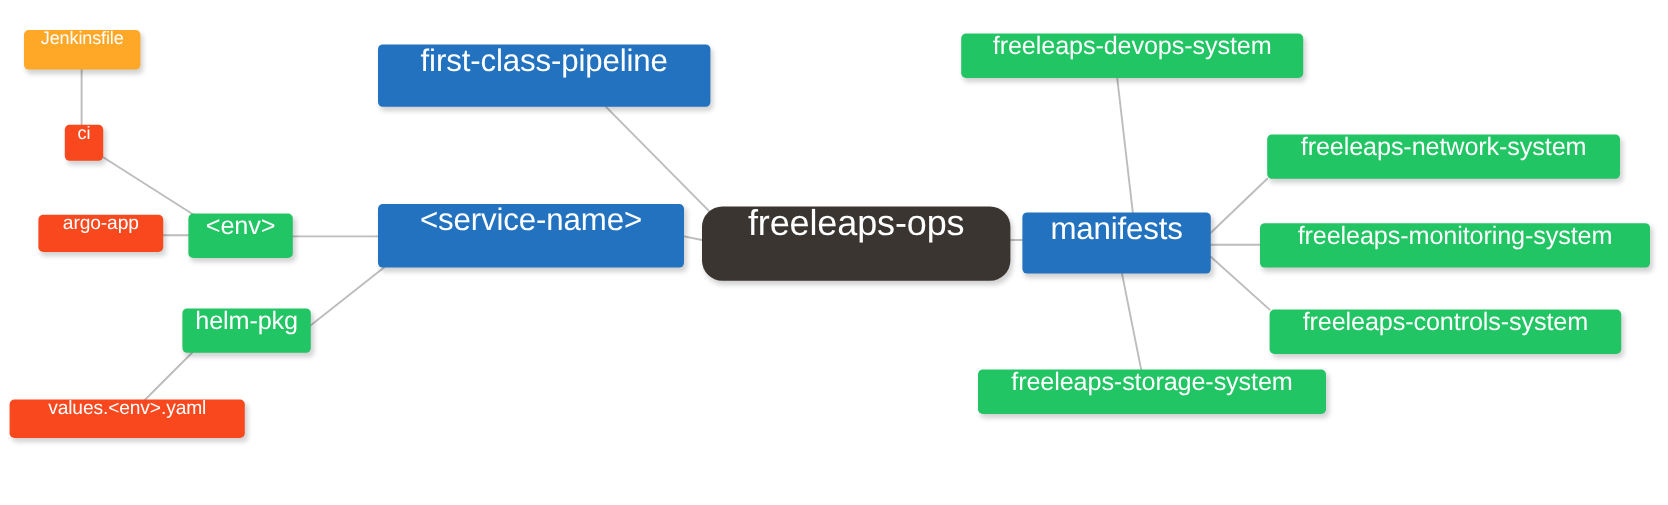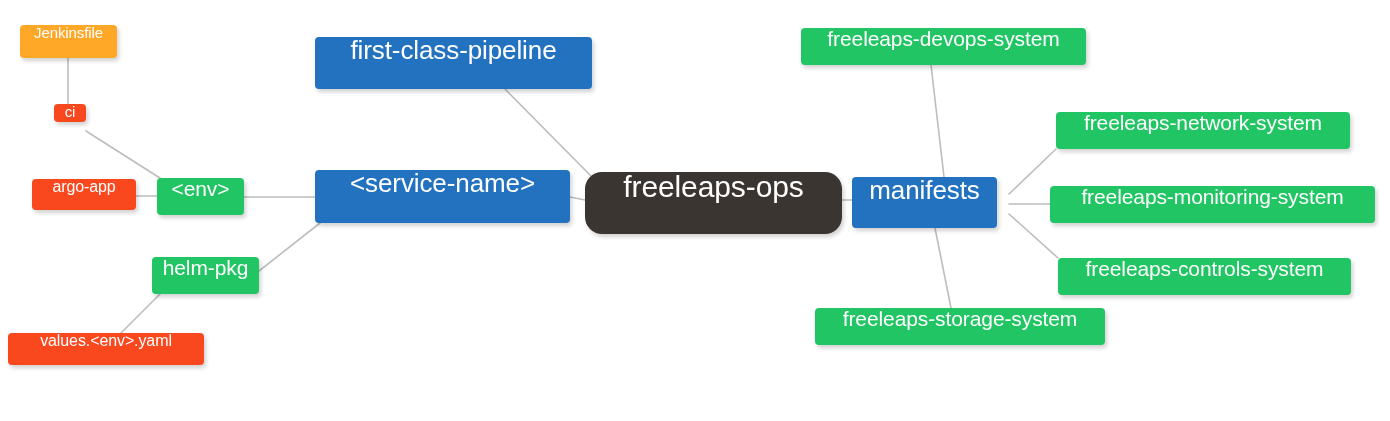--- a/index.html
+++ b/index.html
@@ -63,33 +63,33 @@
       <line x1="1009" y1="214" x2="1058" y2="258" stroke="#bdbdbd" stroke-width="1.6" stroke-linecap="round"></line>
       <line x1="935" y1="228" x2="951" y2="308" stroke="#bdbdbd" stroke-width="1.6" stroke-linecap="round"></line>
     </svg>
   <div id="node-layer">
       <div class="node" style="left: 585px; top: 172px; width: 257px; height: 62px; background: rgb(59, 53, 50); font-size: 30px; border-radius: 17px;">
         <span class="node-label">freeleaps-ops</span>
       </div>
       <div class="node" style="left: 315px; top: 170px; width: 255px; height: 53px; background: rgb(34, 114, 192); font-size: 26px;">
         <span class="node-label">&lt;service-name&gt;</span>
       </div>
-      <div class="node" style="left: 852px; top: 177px; width: 145px; height: 51px; background: rgb(34, 114, 192); font-size: 26px;">
+      <div class="node" style="left: 852px; top: 177px; width: 157px; height: 51px; background: rgb(34, 114, 192); font-size: 26px;">
         <span class="node-label">manifests</span>
       </div>
       <div class="node" style="left: 315px; top: 37px; width: 277px; height: 52px; background: rgb(34, 114, 192); font-size: 26px;">
         <span class="node-label">first-class-pipeline</span>
       </div>
       <div class="node" style="left: 157px; top: 178px; width: 87px; height: 37px; background: rgb(34, 197, 99); font-size: 21px;">
         <span class="node-label">&lt;env&gt;</span>
       </div>
       <div class="node" style="left: 152px; top: 257px; width: 107px; height: 37px; background: rgb(34, 197, 99); font-size: 21px;">
         <span class="node-label">helm-pkg</span>
       </div>
-      <div class="node" style="left: 54px; top: 104px; width: 32px; height: 18px; background: rgb(249, 71, 30); font-size: 15px;">
+      <div class="node" style="left: 54px; top: 104px; width: 32px; height: 30px; background: rgb(249, 71, 30); font-size: 15px;">
         <span class="node-label">ci</span>
       </div>
       <div class="node" style="left: 32px; top: 179px; width: 104px; height: 31px; background: rgb(249, 71, 30); font-size: 16px;">
         <span class="node-label">argo-app</span>
       </div>
       <div class="node" style="left: 8px; top: 333px; width: 196px; height: 32px; background: rgb(249, 71, 30); font-size: 16px;">
         <span class="node-label">values.&lt;env&gt;.yaml</span>
       </div>
       <div class="node" style="left: 20px; top: 25px; width: 97px; height: 33px; background: rgb(255, 167, 38); font-size: 15px;">
         <span class="node-label">Jenkinsfile</span>

